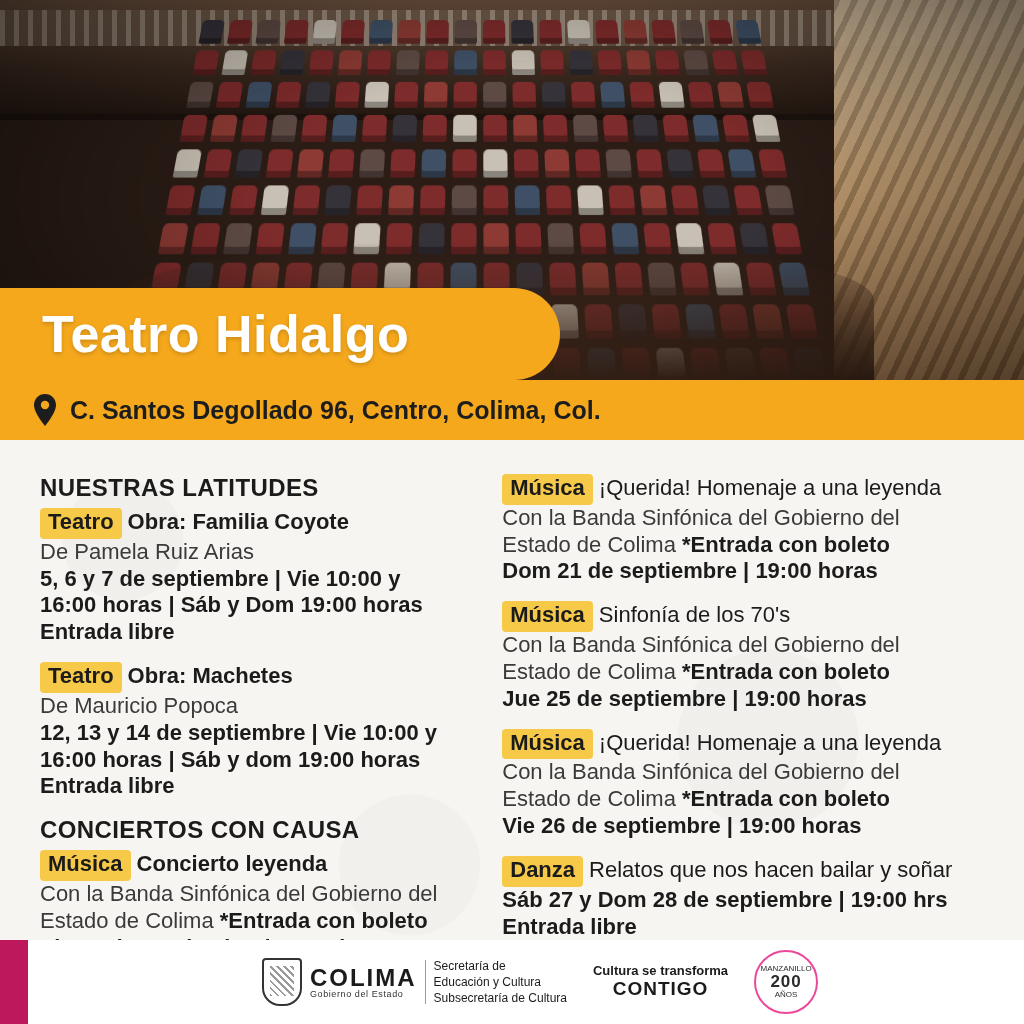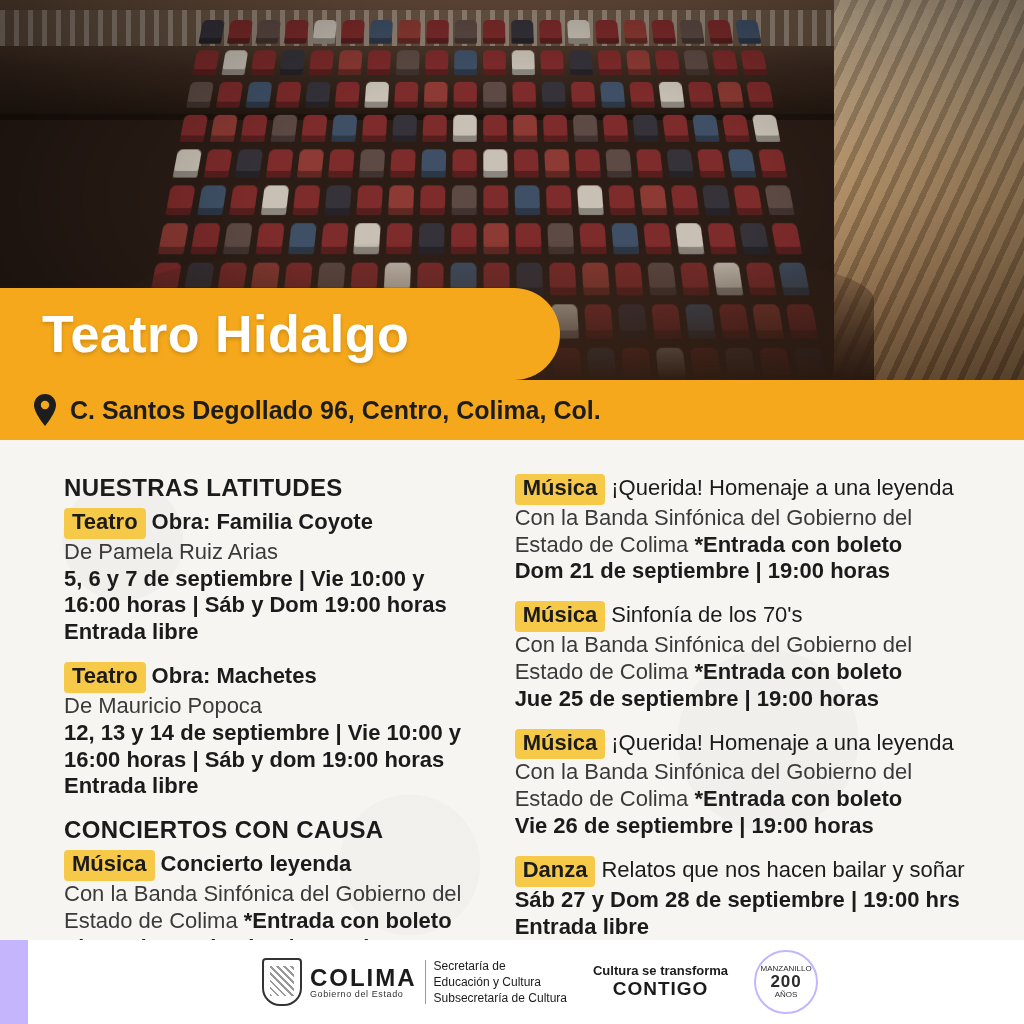--- a/index.html
+++ b/index.html
@@ -5,21 +5,21 @@
   * { box-sizing: border-box; margin: 0; padding: 0; }
   html, body {
     width: 1024px; height: 1024px;
     font-family: "Liberation Sans", sans-serif;
     background: #ffffff;
     overflow: hidden;
   }
   .poster {
     position: relative;
     width: 1024px; height: 1024px;
-    background: #c4b5fd;
+    background: #be185d;
     overflow: hidden;
     text-decoration: underline;
   }
 
   
   .photo {
     position: absolute; top: 0; left: 0;
     width: 1024px; height: 440px;
     overflow: hidden;
     background:
@@ -118,21 +118,21 @@
     content:"";
     position:absolute; inset:0;
     background-image:
       radial-gradient(circle at 12% 20%, rgba(0,0,0,.025) 0 60px, transparent 61px),
       radial-gradient(circle at 75% 60%, rgba(0,0,0,.022) 0 90px, transparent 91px),
       radial-gradient(circle at 40% 85%, rgba(0,0,0,.02) 0 70px, transparent 71px);
   }
   .cols {
     position: relative;
     display: flex;
-    padding: 34px 30px 0 64px;
+    padding: 34px 30px 0 40px;
   }
   .col { width: 470px; }
   .colRight { width: 500px; }
 
   .sectionHead {
     font-size: 24px;
     font-weight: 700;
     color: #1b1b1b;
     letter-spacing: .4px;
     margin-bottom: 6px;
@@ -183,21 +183,21 @@
   .colimaWord { line-height: 1; }
   .colimaWord .big { font-size: 24px; font-weight: 700; letter-spacing: 2px; color:#1b1b1b; }
   .colimaWord .small { font-size: 9px; letter-spacing: .6px; color:#333; }
   .vrule { width: 1px; height: 44px; background: #9a9a9a; }
   .secText { font-size: 12px; line-height: 1.35; color: #1b1b1b; }
   .transforma { text-align: center; line-height: 1.1; }
   .transforma .t1 { font-size: 13px; font-weight: 700; color:#1b1b1b; }
   .transforma .t2 { font-size: 19px; font-weight: 800; letter-spacing: 1px; color:#1b1b1b; }
   .circleLogo {
     width: 64px; height: 64px; border-radius: 50%;
-    border: 2px solid #c4b5fd;
+    border: 2px solid #ec4899;
     display: flex; flex-direction: column; align-items: center; justify-content: center;
     font-size: 8px; color:#2b2b2b; text-align:right; line-height:1.05;
   }
   .circleLogo .yrs { font-size: 17px; font-weight: 800; letter-spacing: 1px; }
 </style>
 </head>
 <body>
 
 <div class="poster">
 

